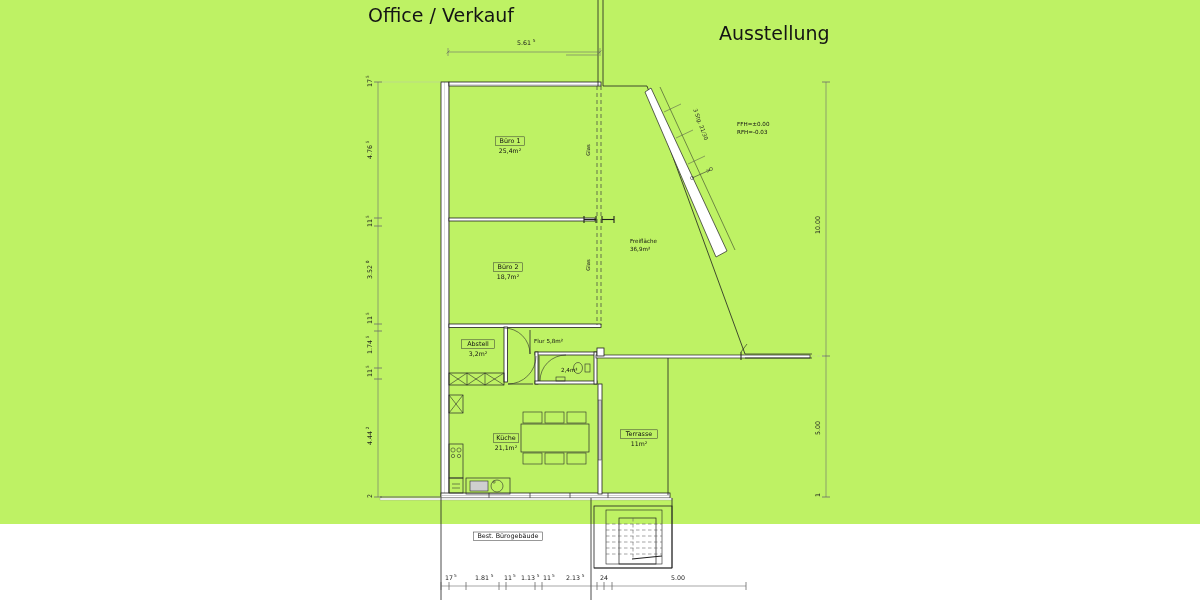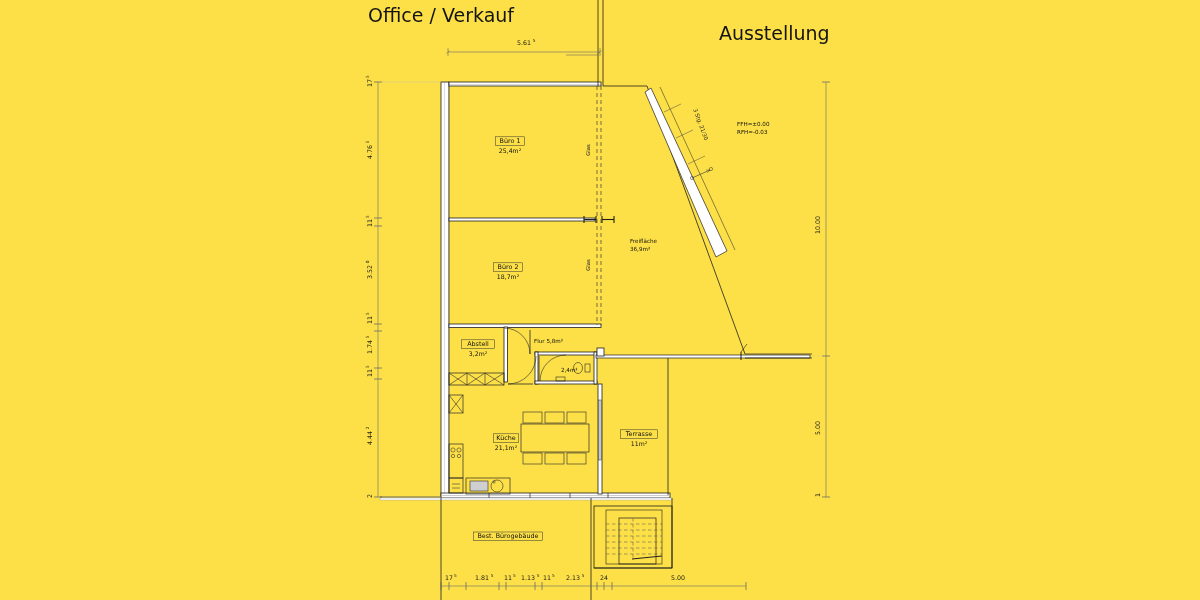--- a/index.html
+++ b/index.html
@@ -1,18 +1,18 @@
 <!DOCTYPE html>
 <html><head>
 <meta charset="utf-8">
 <style>
   html,body{margin:0;padding:0;background:#ffffff;}
   body{width:1200px;height:600px;overflow:hidden;
        font-family:"DejaVu Sans","Liberation Sans",sans-serif;color:#1a1a1a;}
-  #plan{position:relative;width:1200px;height:600px;background:#fde047;}
+  #plan{position:relative;width:1200px;height:524px;background:#bef264;}
   svg{position:absolute;top:0;left:0;}
   .ttl{font-size:19px;fill:#141414;font-family:"DejaVu Sans","Liberation Sans",sans-serif;}
   .rmname{font-size:6.4px;fill:#111;font-family:"DejaVu Sans","Liberation Sans",sans-serif;}
   .rmarea{font-size:6.2px;fill:#111;font-family:"DejaVu Sans","Liberation Sans",sans-serif;}
   .ann{font-size:5.6px;fill:#111;font-family:"DejaVu Sans","Liberation Sans",sans-serif;}
   .dim{font-size:6.3px;fill:#1b1b1b;font-family:"DejaVu Sans","Liberation Sans",sans-serif;}
   .sup{font-size:4.3px;fill:#1b1b1b;font-family:"DejaVu Sans","Liberation Sans",sans-serif;}
   .glas{font-size:5.2px;fill:#222;font-family:"DejaVu Sans","Liberation Sans",sans-serif;}
   .stg{font-size:5.4px;fill:#222;font-family:"DejaVu Sans","Liberation Sans",sans-serif;}
 </style>

